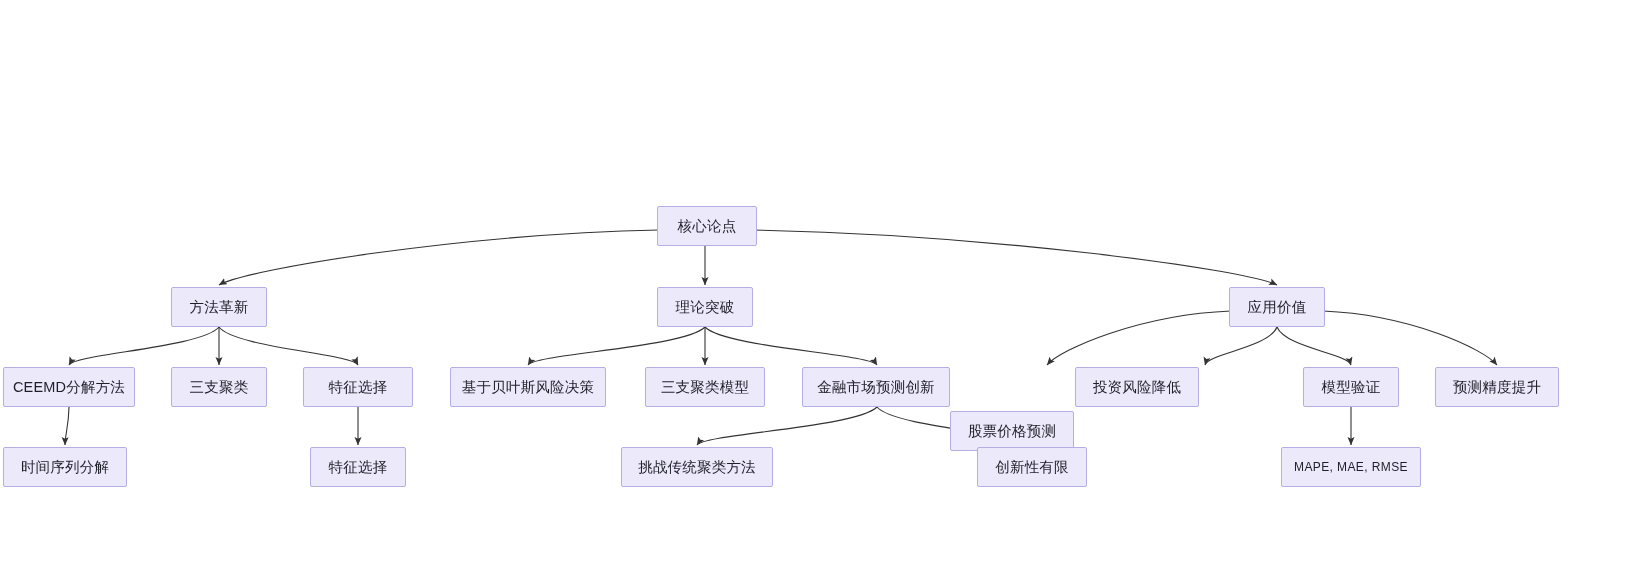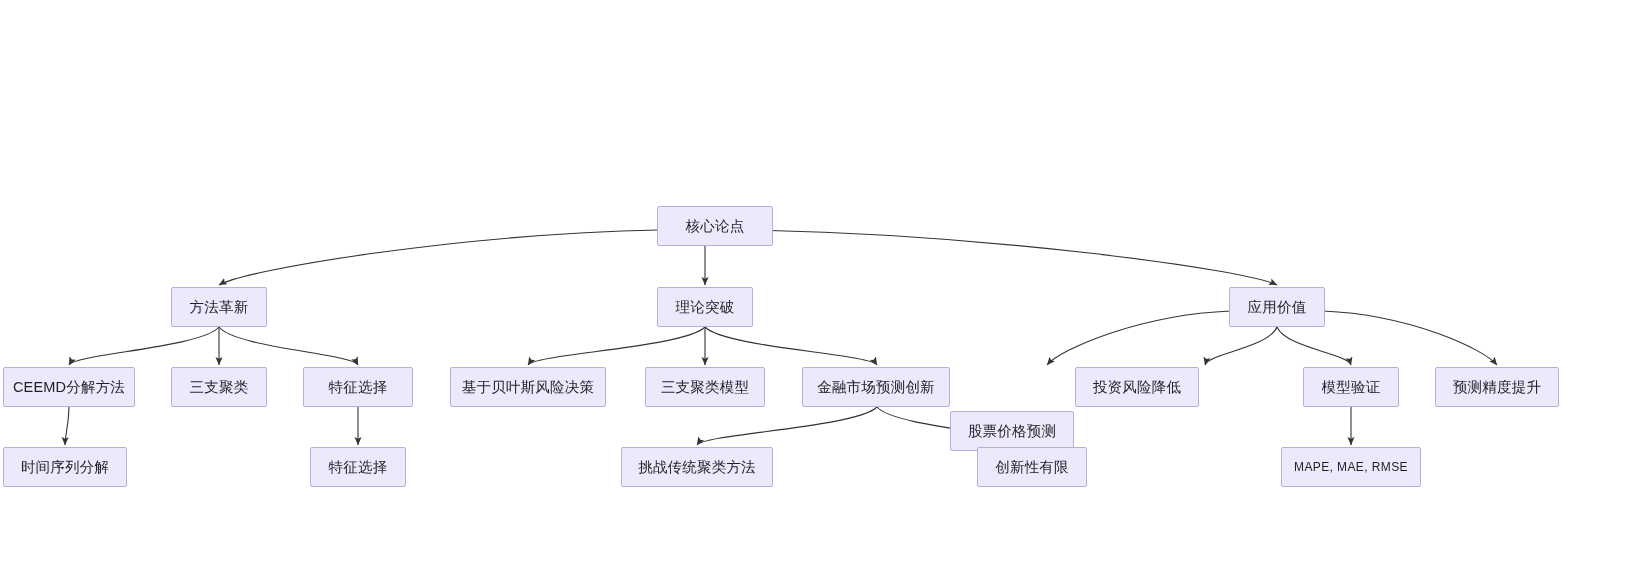--- a/index.html
+++ b/index.html
@@ -72,21 +72,21 @@
         <path d="M1277,327 C1285.88,347.9 1348.04,353.6 1351,365" fill="none" stroke="#333333" stroke-width="1.1" marker-end="url(#arrowhead)"></path>
         <path d="M1323,311 C1411,314.8 1483.8,349.04 1497,365" fill="none" stroke="#333333" stroke-width="1.1" marker-end="url(#arrowhead)"></path>
         <path d="M69,407 C68.52,427.9 65.16,433.6 65,445" fill="none" stroke="#333333" stroke-width="1.1" marker-end="url(#arrowhead)"></path>
         <path d="M358,407 L358,445" fill="none" stroke="#333333" stroke-width="1.1" marker-end="url(#arrowhead)"></path>
         <path d="M877,407 C855.4,427.9 704.2,433.6 697,445" fill="none" stroke="#333333" stroke-width="1.1" marker-end="url(#arrowhead)"></path>
         <path d="M877,407 C895.6,427.9 1025.8,433.6 1032,445" fill="none" stroke="#333333" stroke-width="1.1" marker-end="url(#arrowhead)"></path>
         <path d="M1351,407 L1351,445" fill="none" stroke="#333333" stroke-width="1.1" marker-end="url(#arrowhead)"></path>
       </g>
   </svg>
   <div id="nodes">
-      <div class="node" style="left: 657px; top: 206px; width: 116px; height: 40px; background: rgb(236, 233, 251); border-color: rgb(179, 174, 227); color: rgb(31, 31, 40);">
+      <div class="node" style="left: 657px; top: 206px; width: 100px; height: 40px; background: rgb(236, 233, 251); border-color: rgb(179, 174, 227); color: rgb(31, 31, 40);">
         <span>核心论点</span>
       </div>
       <div class="node" style="left: 171px; top: 287px; width: 96px; height: 40px; background: rgb(236, 233, 251); border-color: rgb(179, 174, 227); color: rgb(31, 31, 40);">
         <span>方法革新</span>
       </div>
       <div class="node" style="left: 657px; top: 287px; width: 96px; height: 40px; background: rgb(236, 233, 251); border-color: rgb(179, 174, 227); color: rgb(31, 31, 40);">
         <span>理论突破</span>
       </div>
       <div class="node" style="left: 1229px; top: 287px; width: 96px; height: 40px; background: rgb(236, 233, 251); border-color: rgb(179, 174, 227); color: rgb(31, 31, 40);">
         <span>应用价值</span>

